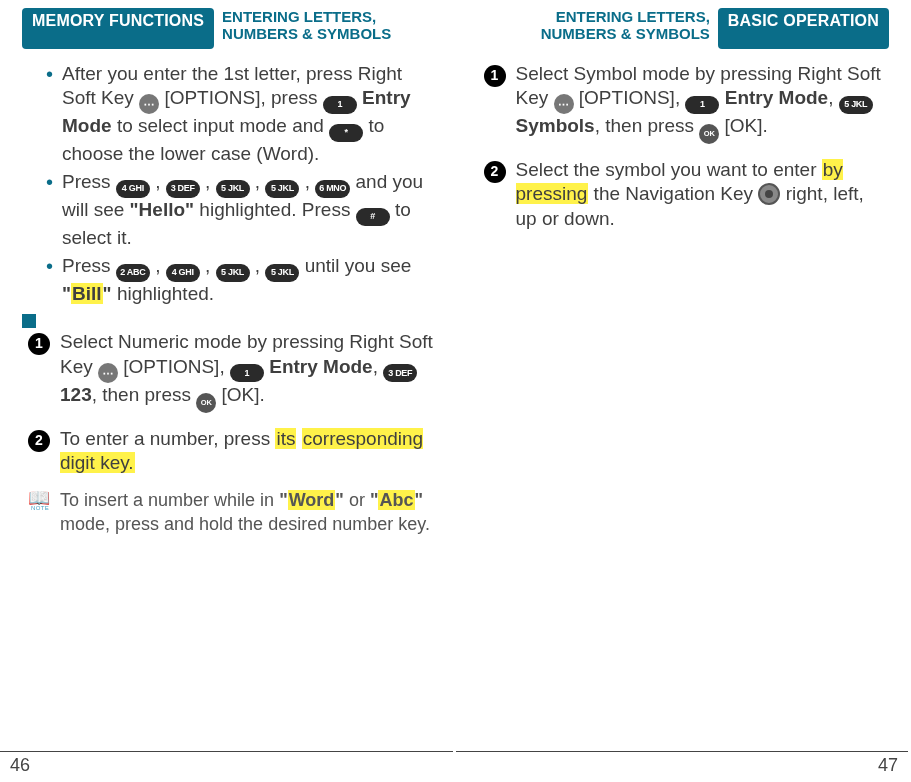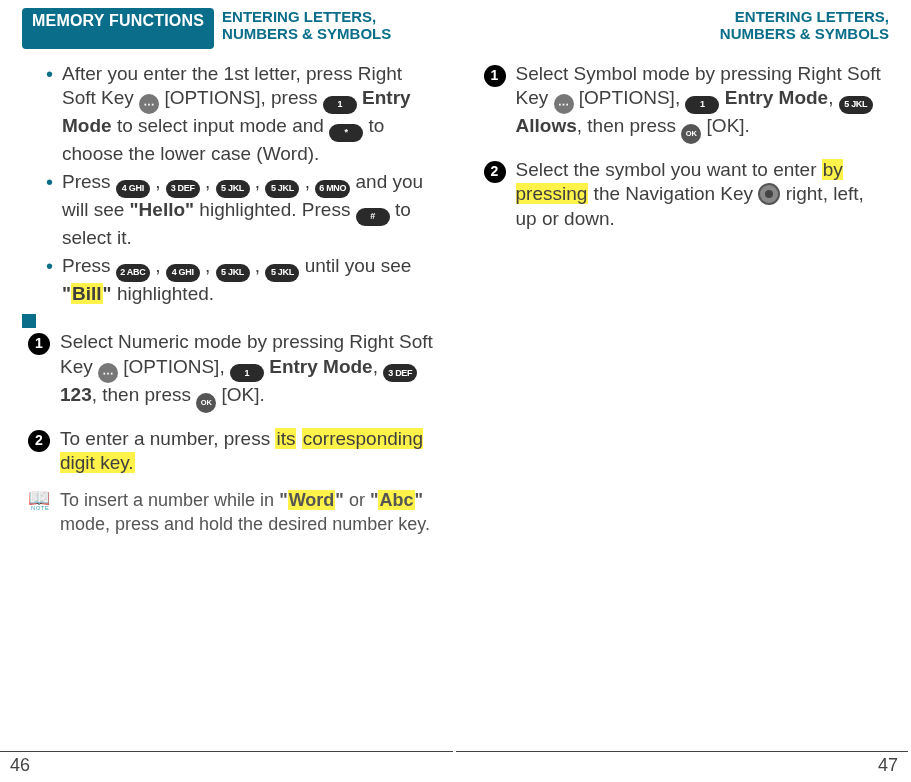--- a/index.html
+++ b/index.html
@@ -298,33 +298,34 @@
       <span>46</span>
     </div>
   </div>
 
   <div class="page page-right">
     <div class="header-row">
       <div class="running-head" style="text-align:right">
         <span>ENTERING LETTERS,</span><br>
         <span>NUMBERS &amp; SYMBOLS</span>
       </div>
+      <div class="tab">BASIC OPERATION</div>
     </div>
 
 
     <div class="step">
       <span class="circ-num">1</span>
       <div class="step-text">
         <span>Select Symbol mode by pressing Right Soft Key</span>
         <span class="key-round">⋯</span>
         <span>[OPTIONS],</span>
         <span class="key">1</span>
         <span class="bold">Entry Mode</span>,
         <span class="key">5 JKL</span>
-        <span class="bold">Allows</span><span>, then press</span>
+        <span class="bold">Symbols</span><span>, then press</span>
         <span class="key-round key-ok">OK</span>
         <span>[OK].</span>
       </div>
     </div>
 
     <div class="step">
       <span class="circ-num">2</span>
       <div class="step-text">
         <span>Select the symbol you want to enter</span>
         <span class="hl">by pressing</span>

